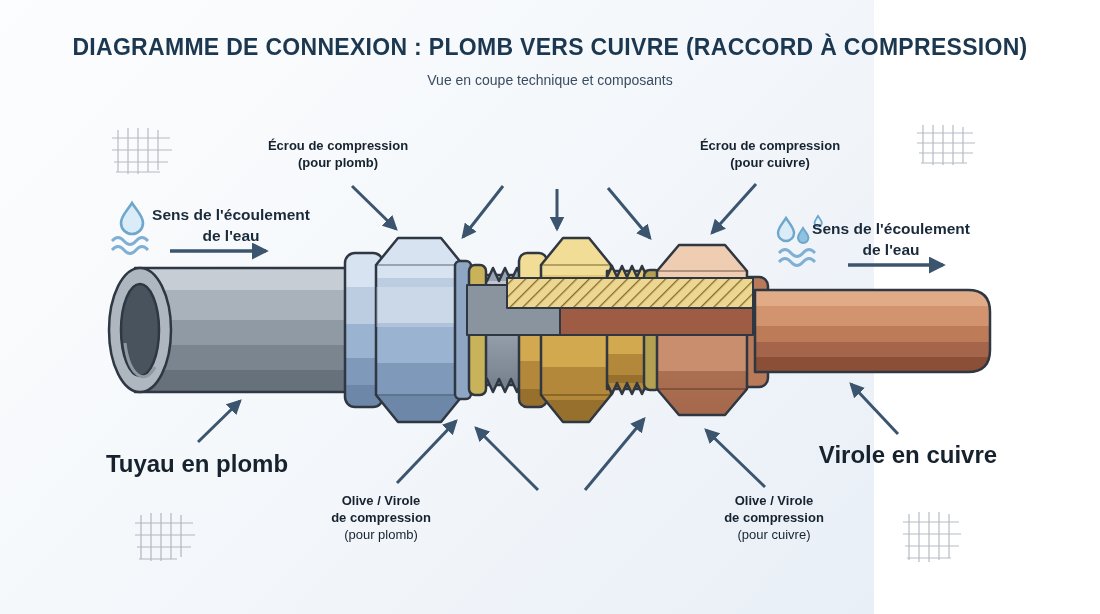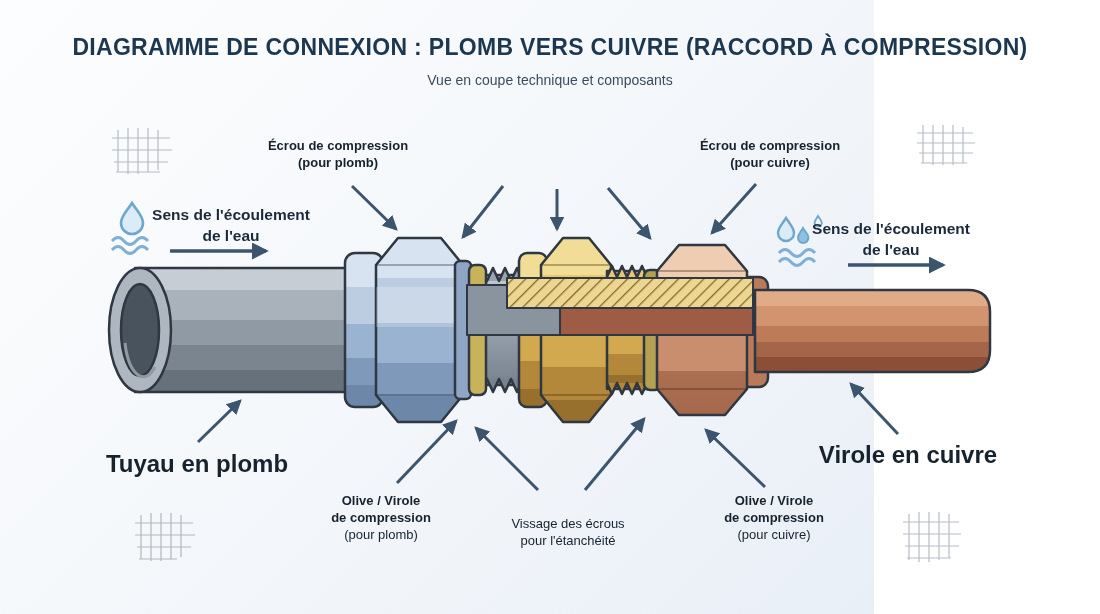--- a/index.html
+++ b/index.html
@@ -245,24 +245,20 @@
   <div class="callout w800 big" style="left:197px;top:448px">
     <div>Tuyau en plomb</div>
   </div>
 
   <div class="callout" style="left:381px;top:493px">
     <div class="w800">Olive / Virole</div>
     <div class="w800">de compression</div>
     <div class="w400">(pour plomb)</div>
   </div>
 
-  <div class="callout w400" style="left:568px;top:516px">
-    <div>Vissage des écrous</div>
-    <div>pour l'étanchéité</div>
-  </div>
 
   <div class="callout" style="left:774px;top:493px">
     <div class="w800">Olive / Virole</div>
     <div class="w800">de compression</div>
     <div class="w400">(pour cuivre)</div>
   </div>
 
   <div class="callout w800 big" style="left:908px;top:439px">
     <div>Virole en cuivre</div>
   </div>

